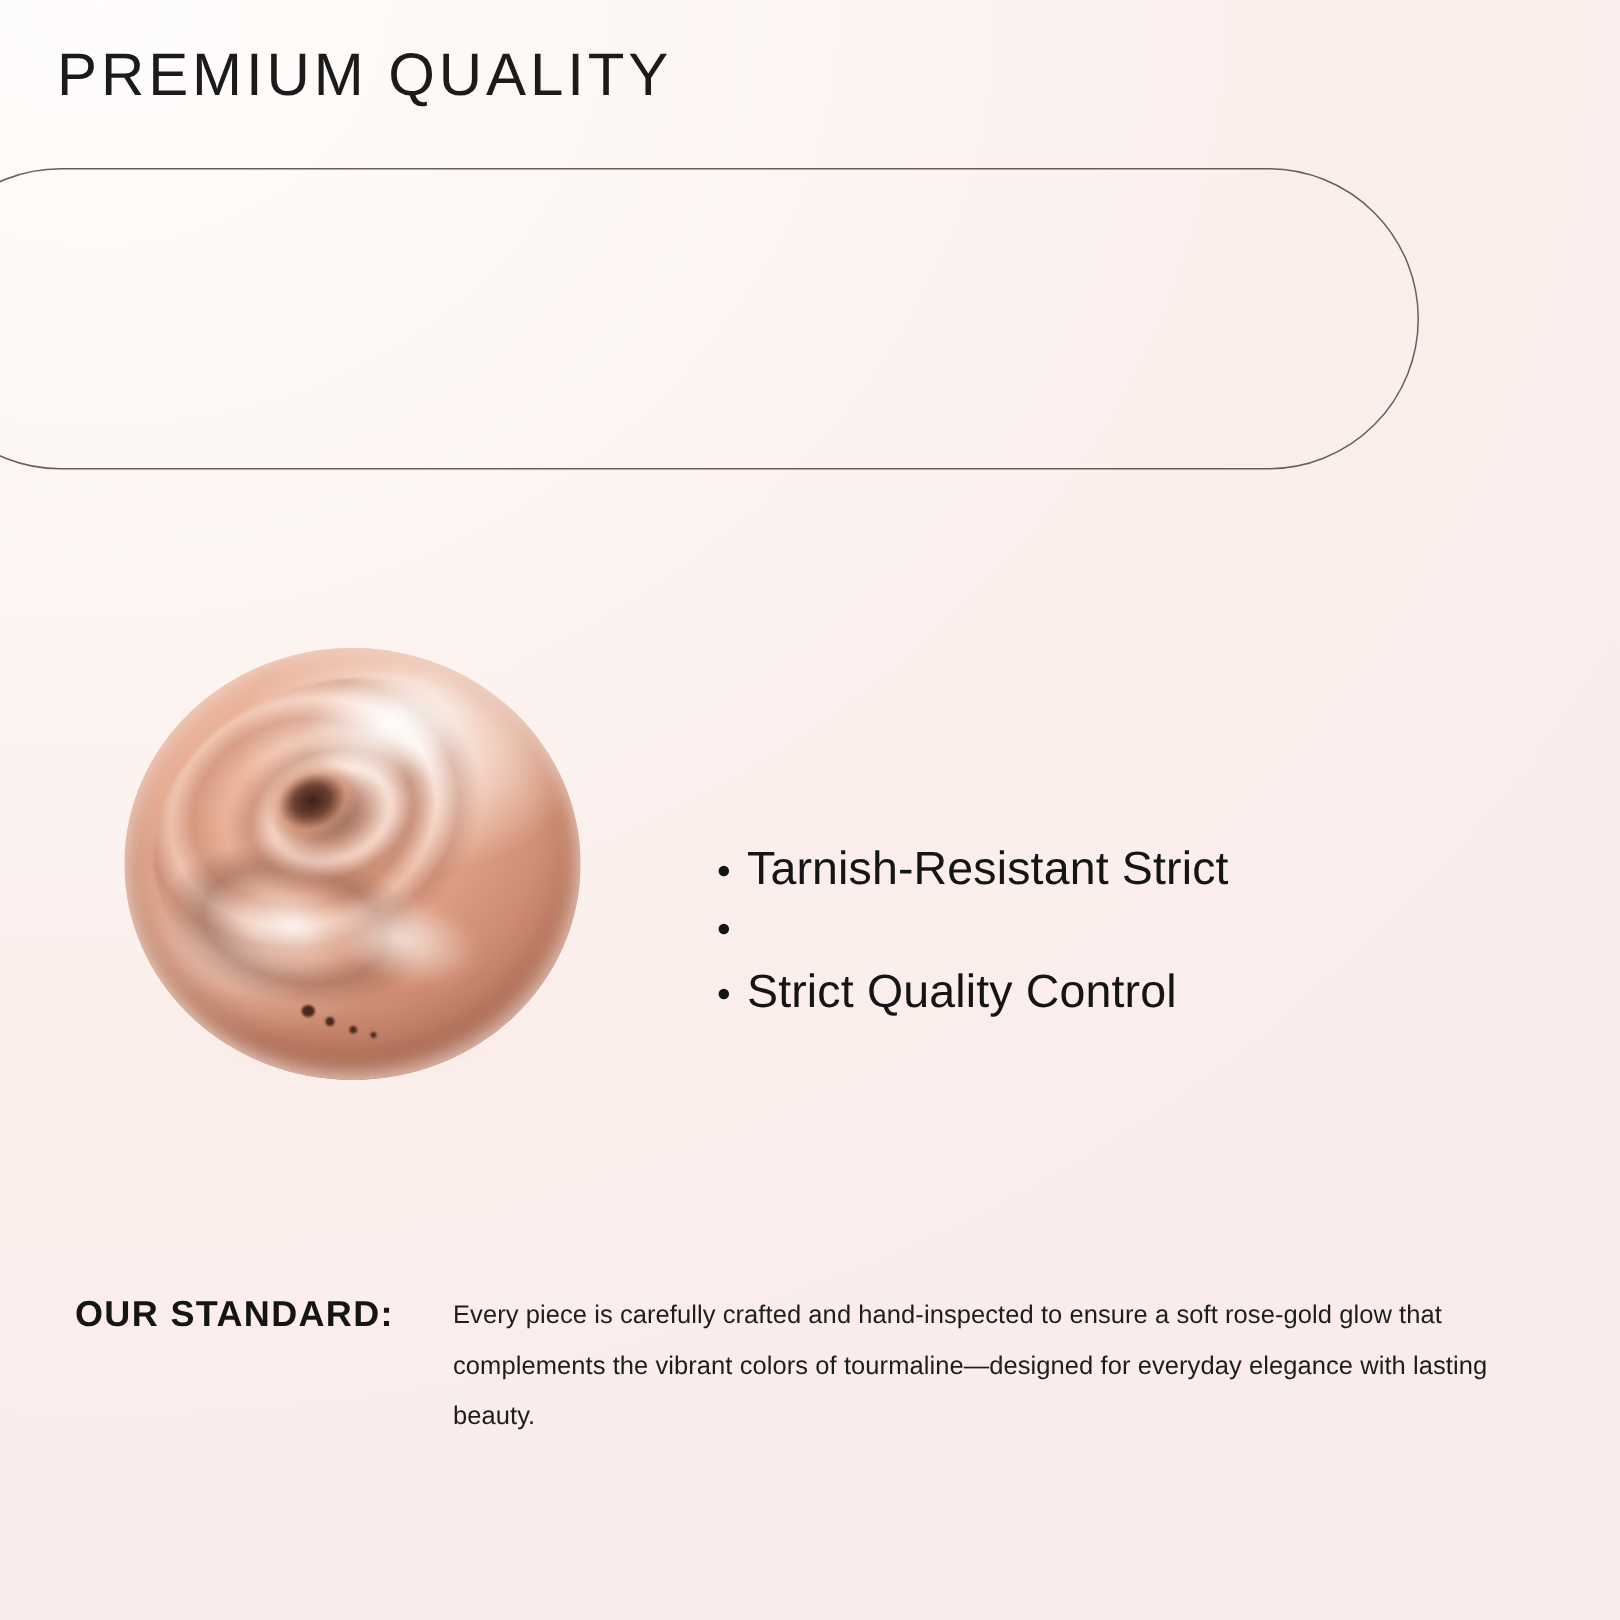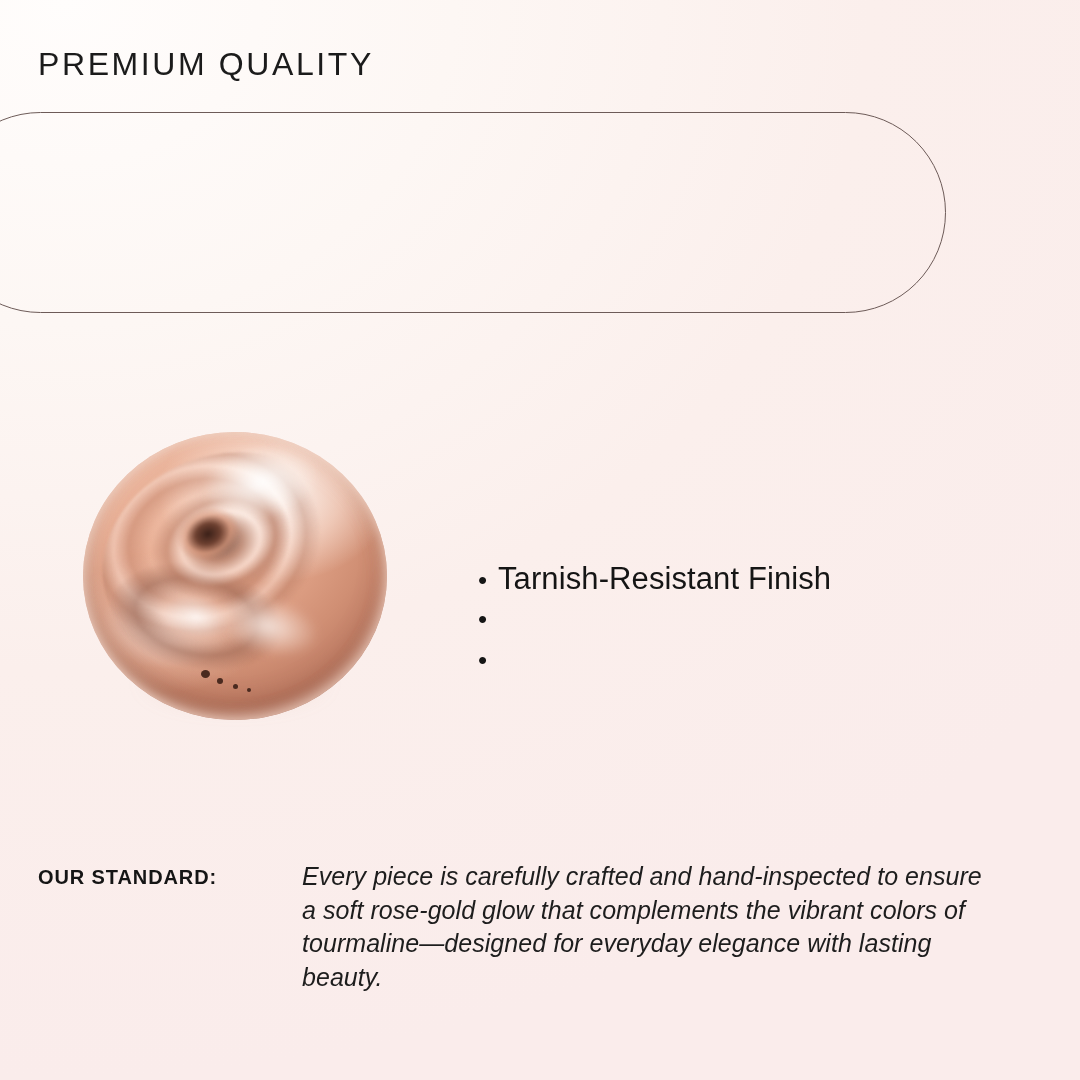--- a/index.html
+++ b/index.html
@@ -19,22 +19,22 @@
     height: 1080px;
     background:
       radial-gradient(120% 100% at 6% 0%, #fffdfc 0%, #fdf7f4 30%, #fbefec 62%, #faeceb 100%);
     overflow: hidden;
   }
 
   
   #eyebrow {
     position: absolute;
     left: 38px;
-    top: 44px;
-    font-size: 32px;
+    top: 30px;
+    font-size: 40px;
     line-height: 40px;
     letter-spacing: 2.6px;
     font-weight: 300;
     color: #1b1b1b;
     white-space: nowrap;
   }
 
   
   #headline-pill {
     position: absolute;
@@ -192,37 +192,36 @@
 
   
   #note {
     position: absolute;
     left: 38px;
     top: 860px;
     width: 1000px;
   }
   #note-label {
     position: absolute;
-    left: 0;
+    left: 12px;
     top: 0;
-    font-size: 20px;
+    font-size: 24px;
     line-height: 34px;
     font-weight: 700;
     letter-spacing: 0.9px;
     color: #151515;
     white-space: nowrap;
   }
   #note-body {
     position: absolute;
     left: 264px;
     top: 0;
     width: 700px;
-    font-size: 25px;
+    font-size: 17px;
     line-height: 33.5px;
-    font-style: italic;
     color: #1d1d1d;
     letter-spacing: 0.05px;
   }
 </style>
 </head>
 <body>
 
 <div id="card">
 
   <div id="eyebrow">PREMIUM QUALITY</div>
@@ -243,27 +242,28 @@
       <div class="speck" style="left:134px; top:246px; width:6px; height:6px;"></div>
       <div class="speck" style="left:150px; top:252px; width:5px; height:5px;"></div>
       <div class="speck" style="left:164px; top:256px; width:4px; height:4px;"></div>
       <div id="rim-light"></div>
     </div>
   </div>
 
   <div id="bullets">
     <div class="bullet-row">
       <span class="bullet-dot">•</span>
-      <span class="bullet-label">Tarnish-Resistant Finish</span>
+      <span class="bullet-label">Tarnish-Resistant Strict</span>
     </div>
     <div class="bullet-row">
       <span class="bullet-dot">•</span>
     </div>
     <div class="bullet-row">
       <span class="bullet-dot">•</span>
+      <span class="bullet-label">Strict Quality Control</span>
     </div>
   </div>
 
   <div id="note">
     <span id="note-label">OUR STANDARD:</span>
     <span id="note-body">Every piece is carefully crafted and hand-inspected to ensure a soft rose-gold glow that complements the vibrant colors of tourmaline—designed for everyday elegance with lasting beauty.</span>
   </div>
 
 </div>
 

